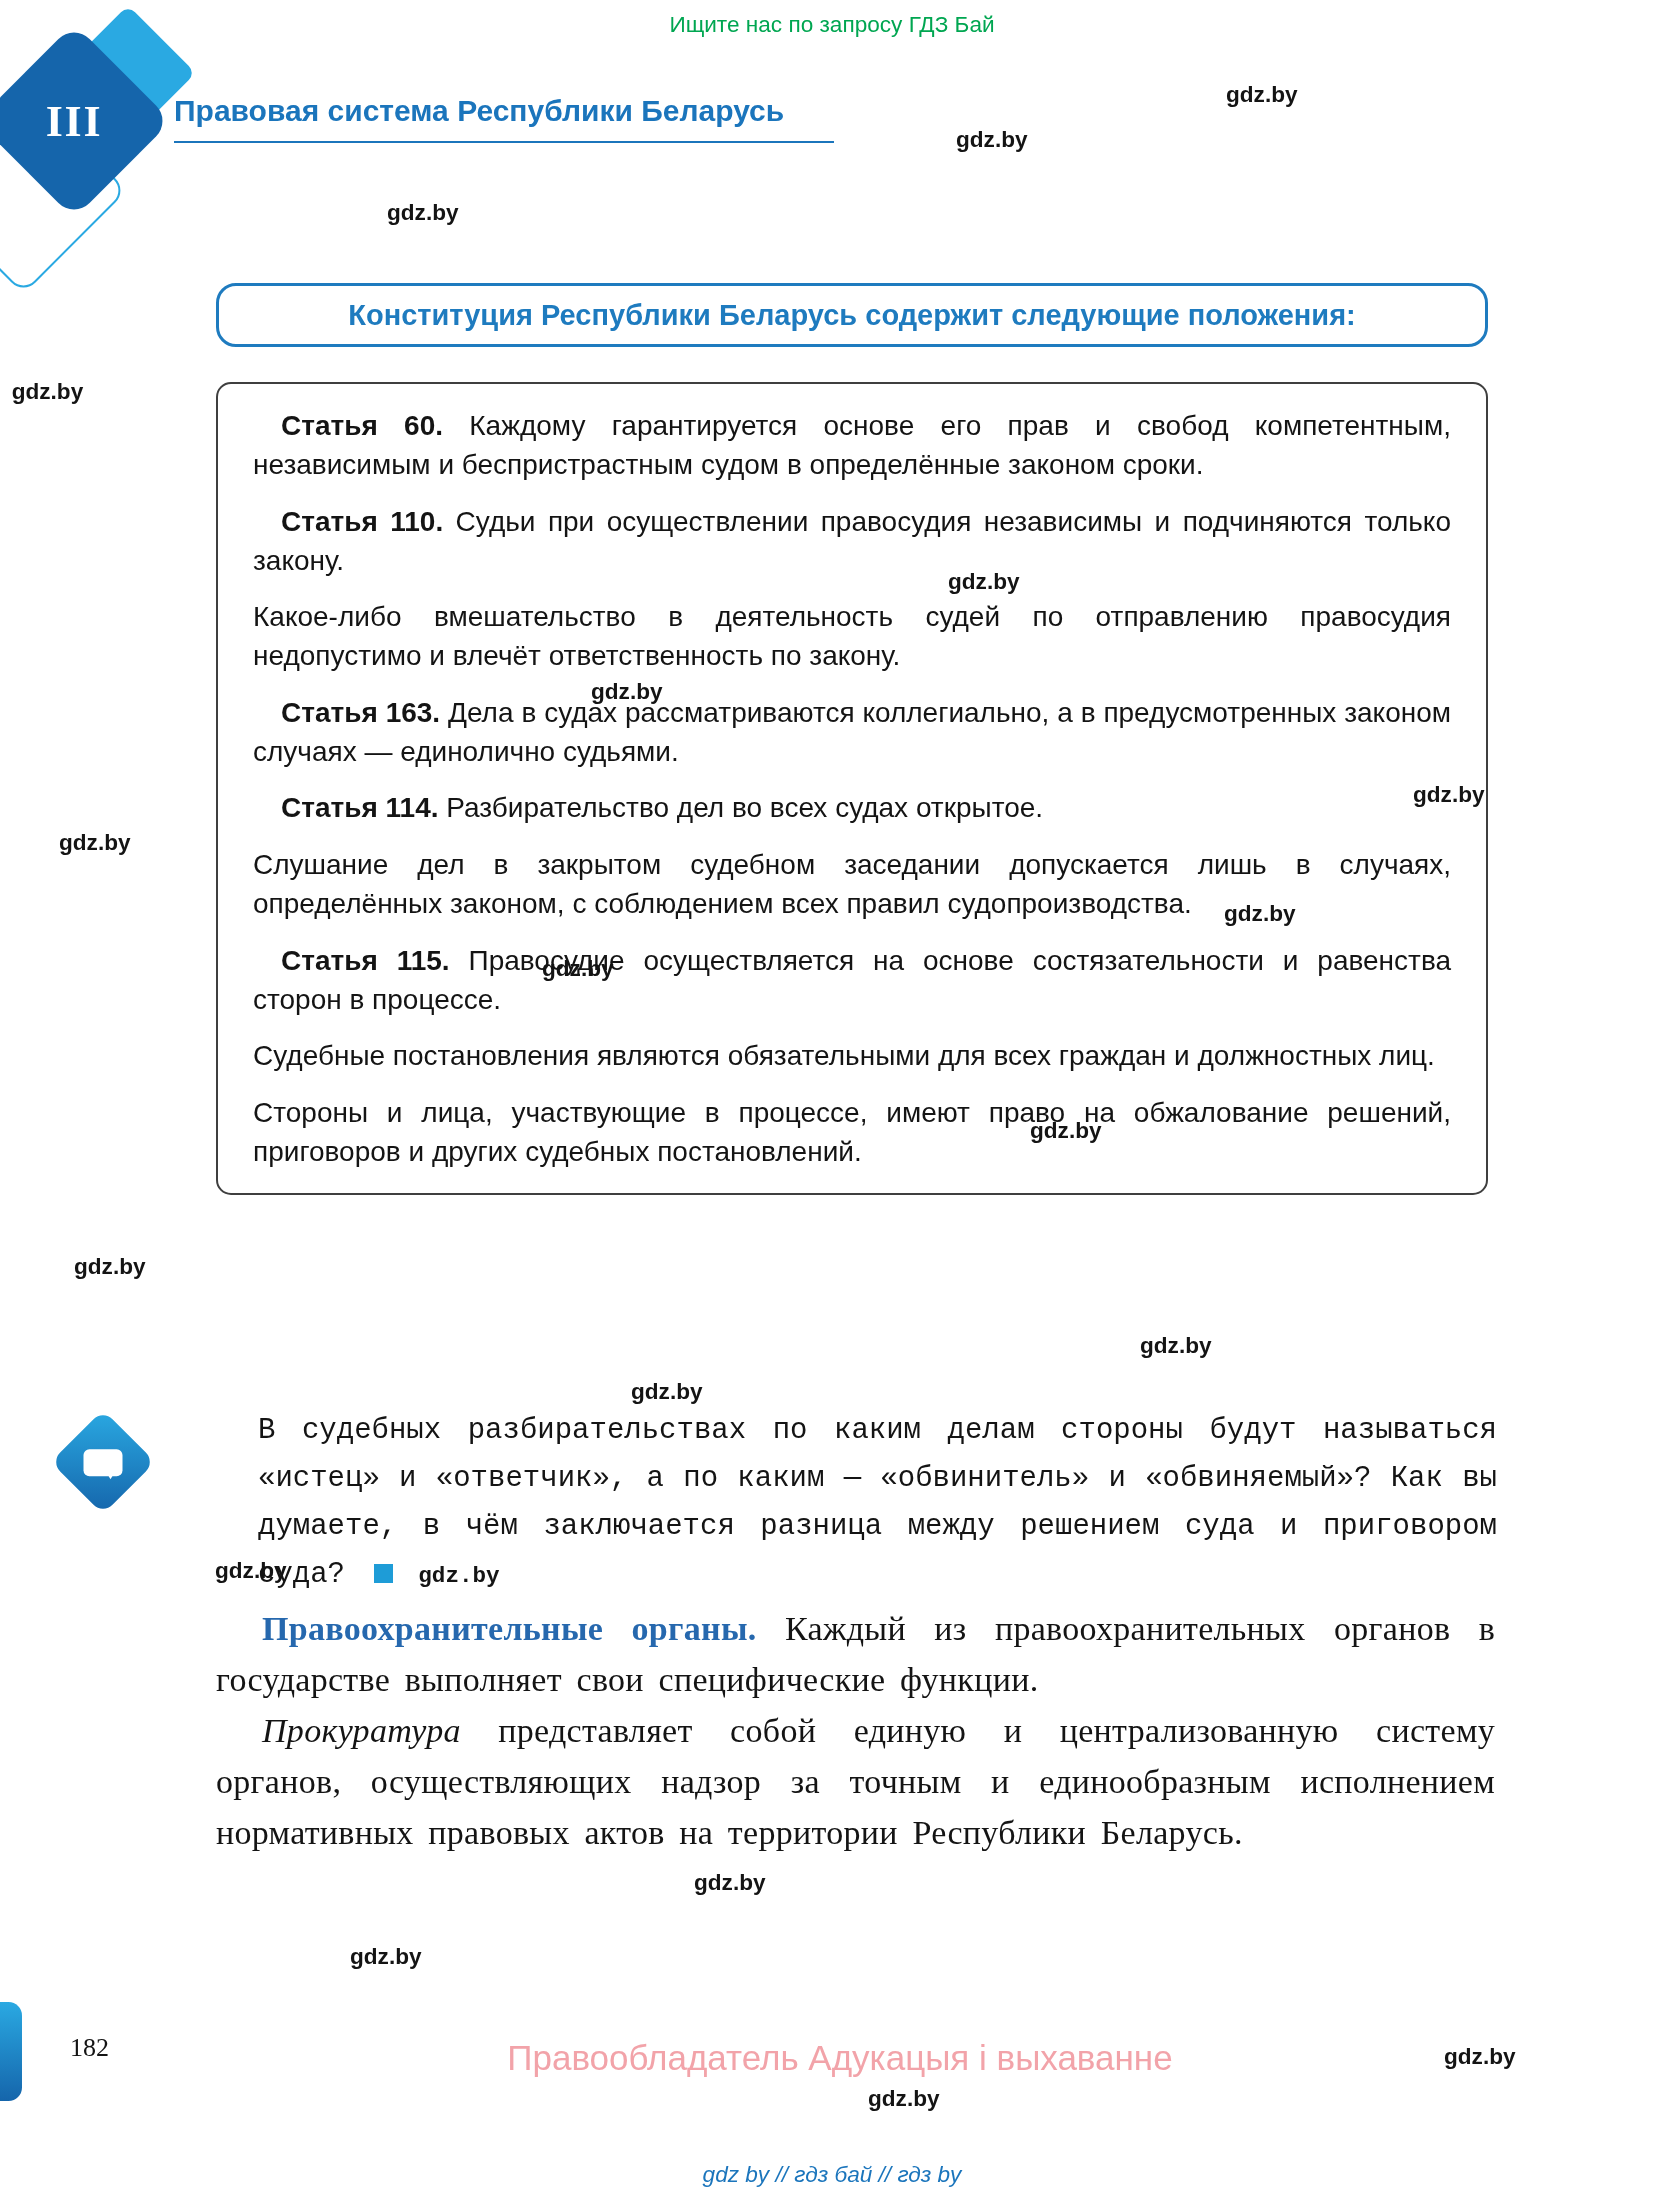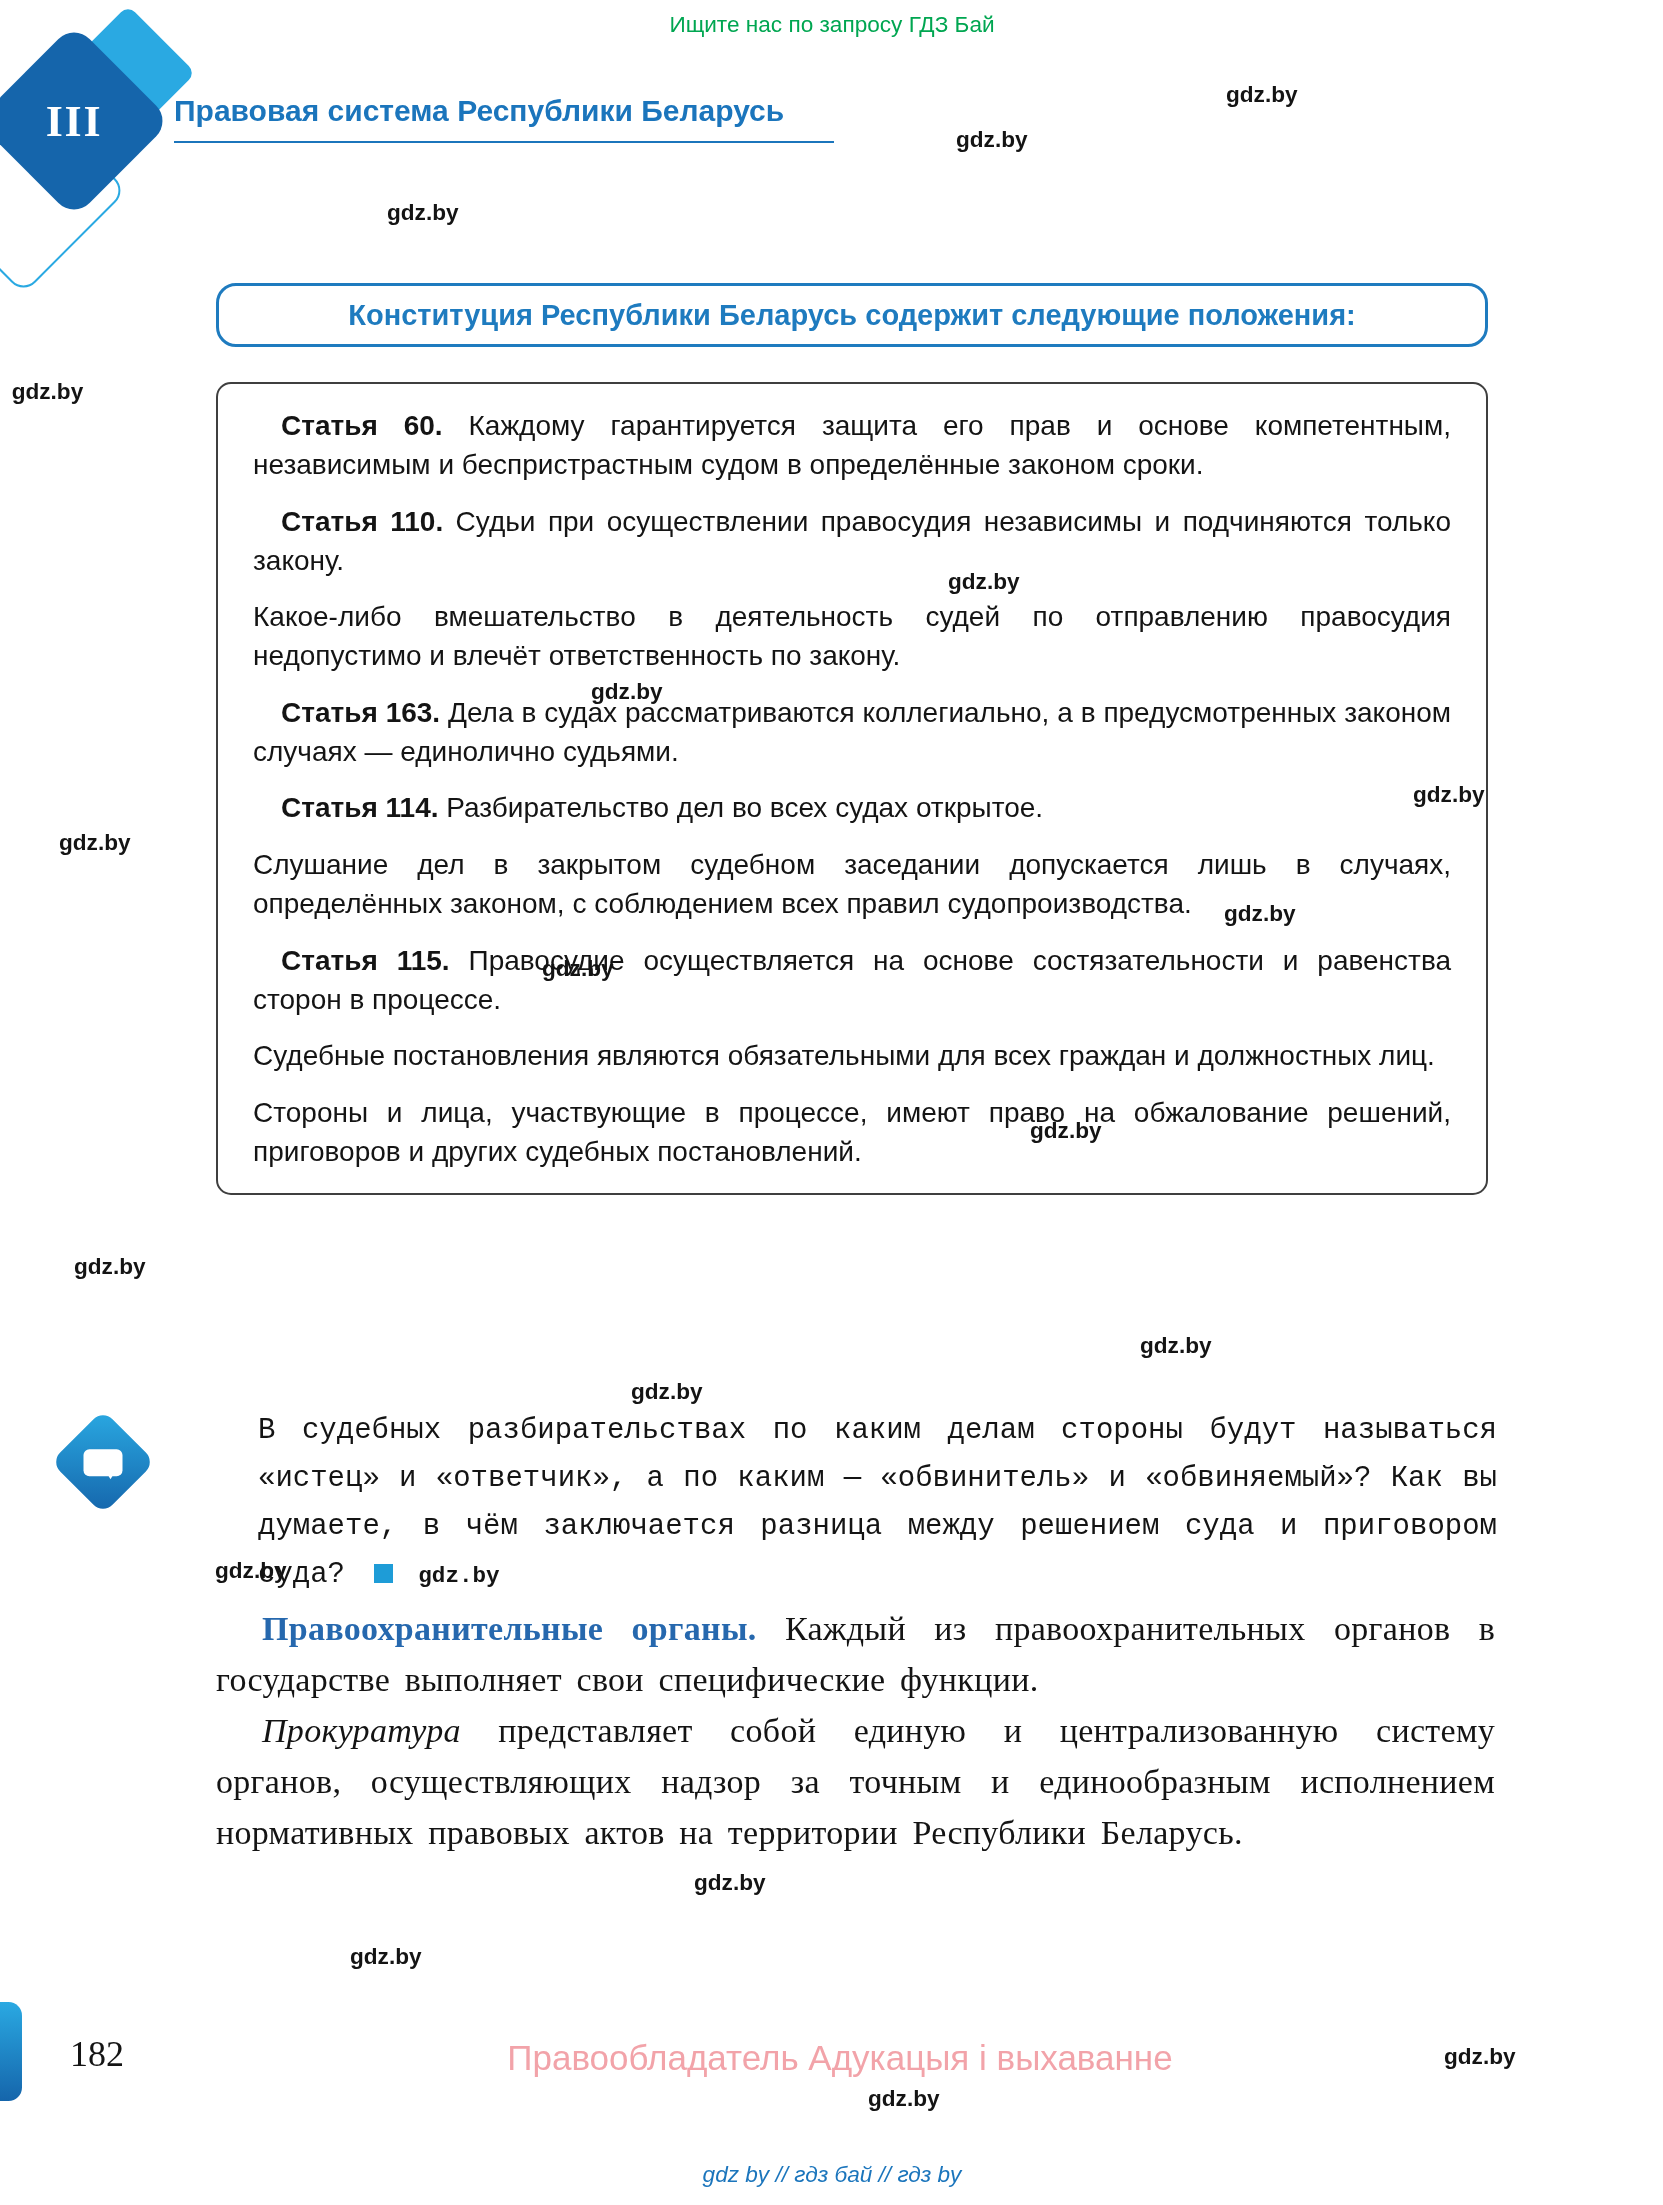--- a/index.html
+++ b/index.html
@@ -51,21 +51,21 @@
   
   .body-col{position:absolute;left:216px;top:1603px;width:1279px;}
   .serif-par{margin:0;font-family:"Liberation Serif",serif;font-size:34px;line-height:51px;
     text-align:justify;text-indent:46px;color:#141414;word-spacing:5.9px;letter-spacing:0.3px;}
   .blue-lead{color:#2668ae;font-weight:700;}
   .ital-lead{}
   
   .page-tab{position:absolute;left:0;top:2002px;width:22px;height:99px;
     background:linear-gradient(180deg,#2aa9e2,#1565ab);border-radius:0 13.4px 13.4px 0;}
   .page-number{position:absolute;left:70px;top:2033px;font-family:"Liberation Serif",serif;
-    font-size:36px;color:#141414;}
+    font-size:26px;color:#141414;}
   .copyright{position:absolute;left:0;top:2038px;width:100%;text-align:center;
     font-size:35px;color:#f2a3a9;padding-left:8px;}
   .footer-links{position:absolute;left:0;top:2162px;width:100%;text-align:center;
     font-size:22.6px;color:#1b75bc;font-weight:500;cursor:pointer;font-style:italic;}
 </style>
 </head>
 <body>
 
 <div class="top-banner">Ищите нас по запросу ГДЗ Бай</div>
 
@@ -96,21 +96,21 @@
 <span class="wm" style="left:1444px;top:2044px;">gdz.by</span>
 <span class="wm" style="left:868px;top:2086px;">gdz.by</span>
 
 <div class="title-box">
   <span class="tb-text">Конституция Республики Беларусь содержит следующие положения:</span>
 </div>
 
 <div class="articles-box">
   <p class="art">
     <b class="lead">Статья 60.</b>
-    <span>Каждому гарантируется защита его прав и основе компетентным, независимым и беспристрастным судом в определённые законом сроки.</span>
+    <span>Каждому гарантируется основе его прав и свобод компетентным, независимым и беспристрастным судом в определённые законом сроки.</span>
   </p>
   <p class="art">
     <b class="lead">Статья 110.</b>
     <span>Судьи при осуществлении правосудия независимы и подчиняются только закону.</span>
   </p>
   <p class="art">
     <span>Какое-либо вмешательство в деятельность судей по отправлению правосудия недопустимо и влечёт ответственность по закону.</span>
   </p>
   <p class="art">
     <b class="lead">Статья 163.</b>

